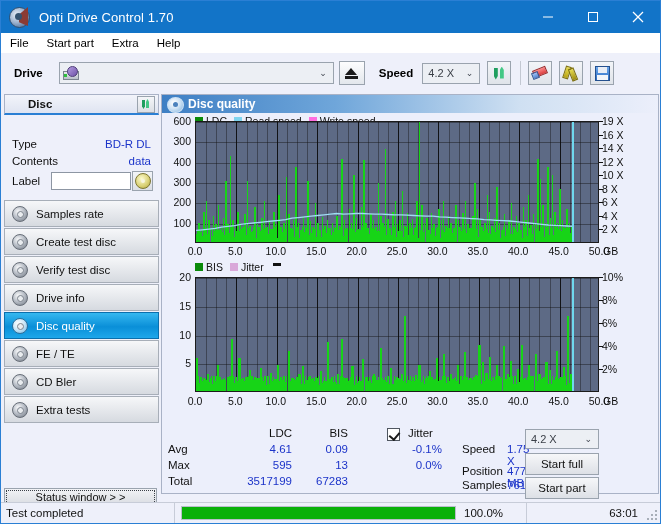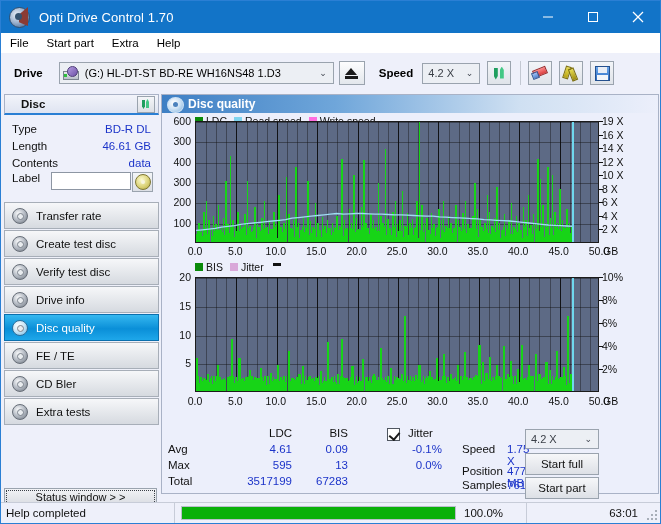--- a/index.html
+++ b/index.html
@@ -103,31 +103,31 @@
   .ico-save .shut{position:absolute;left:3px;top:1px;width:9px;height:6px;background:#e9eef6;}
   .ico-save .lbl{position:absolute;left:2px;bottom:1px;width:11px;height:5px;background:#f2f5fa;}
 
   
   .left-panel{position:absolute;left:3px;top:93px;width:155px;height:400px;}
   .panel-head{
     width:155px;height:21px;background:linear-gradient(#f2f4fa,#dfe4f1);
     border:1px solid #a9b2c6;box-sizing:border-box;display:flex;align-items:center;
     border-bottom:2px solid #2a7fd4;
   }
-  .panel-head .t{font-weight:bold;font-size:11.5px;margin-left:16px;color:#111;}
+  .panel-head .t{font-weight:bold;font-size:11.5px;margin-left:23px;color:#111;}
   .panel-head .btn{
     margin-left:auto;margin-right:3px;width:18px;height:17px;
     background:linear-gradient(#f4f6f9,#dcdfe5);border:1px solid #9aa3ae;
     display:flex;align-items:center;justify-content:center;box-sizing:border-box;
   }
-  .disc-info{padding-top:5px;}
+  .disc-info{padding-top:20px;}
   .di-row{display:flex;height:17px;align-items:center;}
   .di-key{margin-left:8px;font-size:11.5px;color:#111;}
   .di-val{margin-left:auto;margin-right:8px;font-size:11.5px;color:#1c34c9;}
-  .label-row{display:flex;height:22px;margin-top:1px;}
+  .label-row{display:flex;align-items:center;height:22px;margin-top:1px;}
   .label-input{
     margin-left:auto;margin-right:1px;width:80px;height:18px;background:#fff;
     border:1px solid #8d96a3;box-sizing:border-box;
   }
   .label-btn{
     width:21px;height:20px;margin-right:6px;background:linear-gradient(#f3f5f8,#dcdfe5);
     border:1px solid #9aa3ae;box-sizing:border-box;display:flex;align-items:center;justify-content:center;
   }
   .mini-disc{width:14px;height:14px;border-radius:50%;background:radial-gradient(circle at 40% 35%,#fdfbd0,#d8cf72 60%,#a89f3f 100%);border:1px solid #7e7631;position:relative;}
   .mini-disc:after{content:"";position:absolute;left:5px;top:5px;width:4px;height:4px;border-radius:50%;background:#f7f5e0;}
@@ -278,21 +278,20 @@
   </div>
 
   <div class="drivebar">
     <div class="lbl-bold drive-label">Drive</div>
     <div class="drive-combo">
       <div class="drive-ico">
         <div class="body"></div>
           <div class="d2"></div>
           <div class="led"></div>
       </div>
-      <div class="drive-text">(G:)  HL-DT-ST BD-RE  WH16NS48 1.D3</div>
       <div class="combo-arrow">⌄</div>
     </div>
     <div class="eject-btn">
       <div class="eject-ico">
           <div class="tri"></div>
           <div class="bar"></div>
         </div>
     </div>
     <div class="lbl-bold speed-label">Speed</div>
     <div class="speed-combo">
@@ -337,43 +336,39 @@
           </div>
       </div>
     </div>
 
     <div class="disc-info">
       <div class="di-row">
         <div class="di-key">Type</div>
         <div class="di-val">BD-R DL</div>
       </div>
       <div class="di-row">
-        <div class="di-key">Length</div>
-        <div class="di-val">46.61 GB</div>
-      </div>
-      <div class="di-row">
         <div class="di-key">Contents</div>
         <div class="di-val">data</div>
       </div>
       <div class="label-row">
         <div class="di-key">Label</div>
         <input class="label-input" type="text" value="" style="">
         <div class="label-btn">
           <div class="mini-disc"></div>
         </div>
       </div>
     </div>
 
     <div class="nav">
       <div class="nav-btn">
         <div class="nav-ico">
             <div class="c"></div>
             <div class="h"></div>
           </div>
-        <div class="nav-label">Transfer rate</div>
+        <div class="nav-label">Samples rate</div>
       </div>
       <div class="nav-btn">
         <div class="nav-ico">
             <div class="c"></div>
             <div class="h"></div>
           </div>
         <div class="nav-label">Create test disc</div>
       </div>
       <div class="nav-btn">
         <div class="nav-ico">
@@ -1443,21 +1438,21 @@
       <div class="btn-std" style="left:363px;top:26px">
         <span>Start full</span>
       </div>
       <div class="btn-std" style="left:363px;top:50px">
         <span>Start part</span>
       </div>
     </div>
   </div>
 
   <div class="statusbar">
-    <div class="sb-text">Help completed</div>
+    <div class="sb-text">Test completed</div>
     <div class="sb-sep"></div>
     <div class="sb-prog">
       <div class="fill" id="progfill" style="width: 100%;"></div>
     </div>
     <div class="sb-pct">100.0%</div>
     <div class="sb-sep"></div>
     <div class="sb-time">63:01</div>
     <div class="grip">
       <i style="left:8px;top:0"></i>
         <i style="left:4px;top:4px"></i>

